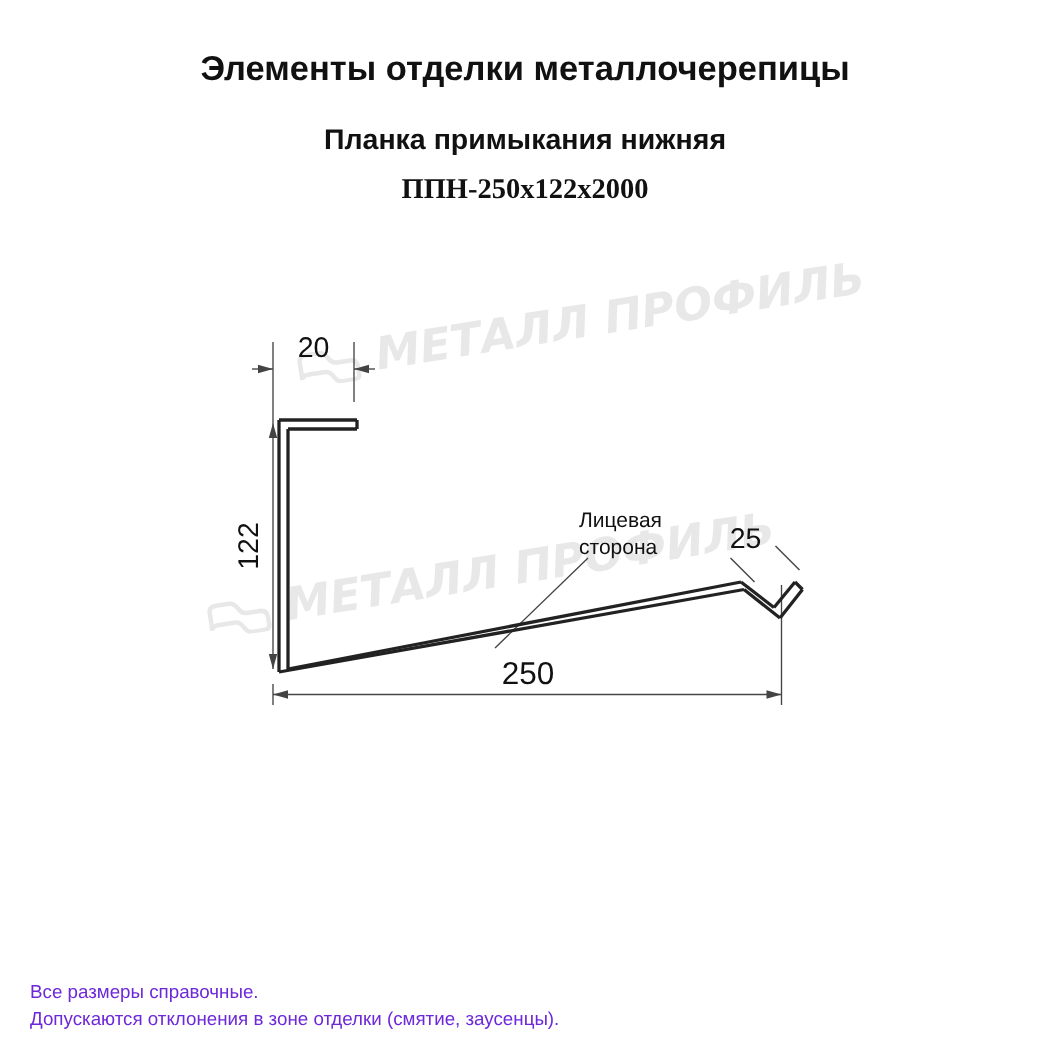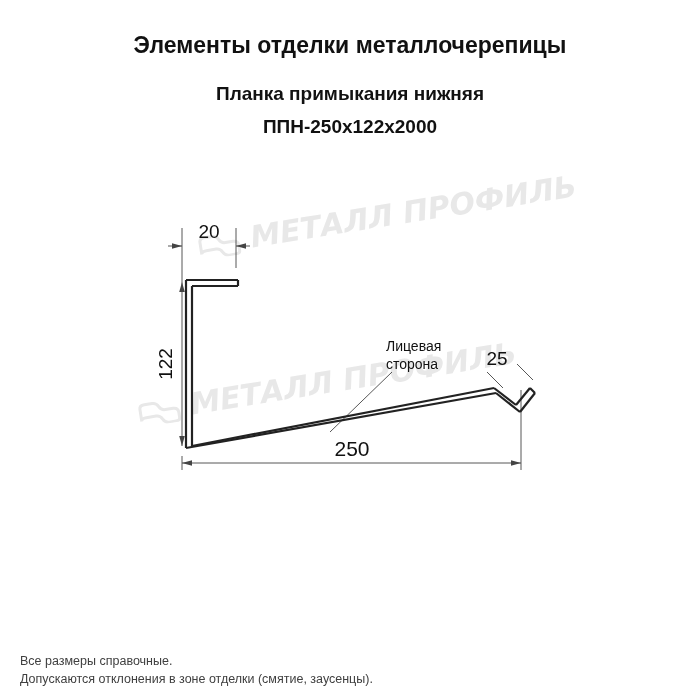--- a/index.html
+++ b/index.html
@@ -38,20 +38,21 @@
     font-size: 19px;
     font-weight: bold;
     margin: 0 0 10px 0;
     line-height: 1.25;
   }
   .sub-title2 {
     font-size: 19px;
     font-weight: bold;
     margin: 0;
     line-height: 1.25;
+    font-family: Liberation Serif, serif;
   }
   .drawing {
     position: absolute;
     top: 150px;
     left: 0;
     width: 568px;
     height: 390px;
   }
   .watermark {
     position: absolute;
@@ -80,21 +81,21 @@
     width: 44px;
     height: 26px;
     vertical-align: middle;
     margin-right: 10px;
   }
   .footer {
     position: absolute;
     left: 20px;
     bottom: 12px;
     font-size: 12.5px;
-    color: #404040;
+    color: #6d28d9;
     line-height: 1.45;
   }
   .footer div {
     white-space: nowrap;
   }
   svg { display: block; }
   text { font-family: "Liberation Sans", sans-serif; }
 </style>
 </head>
 <body>

